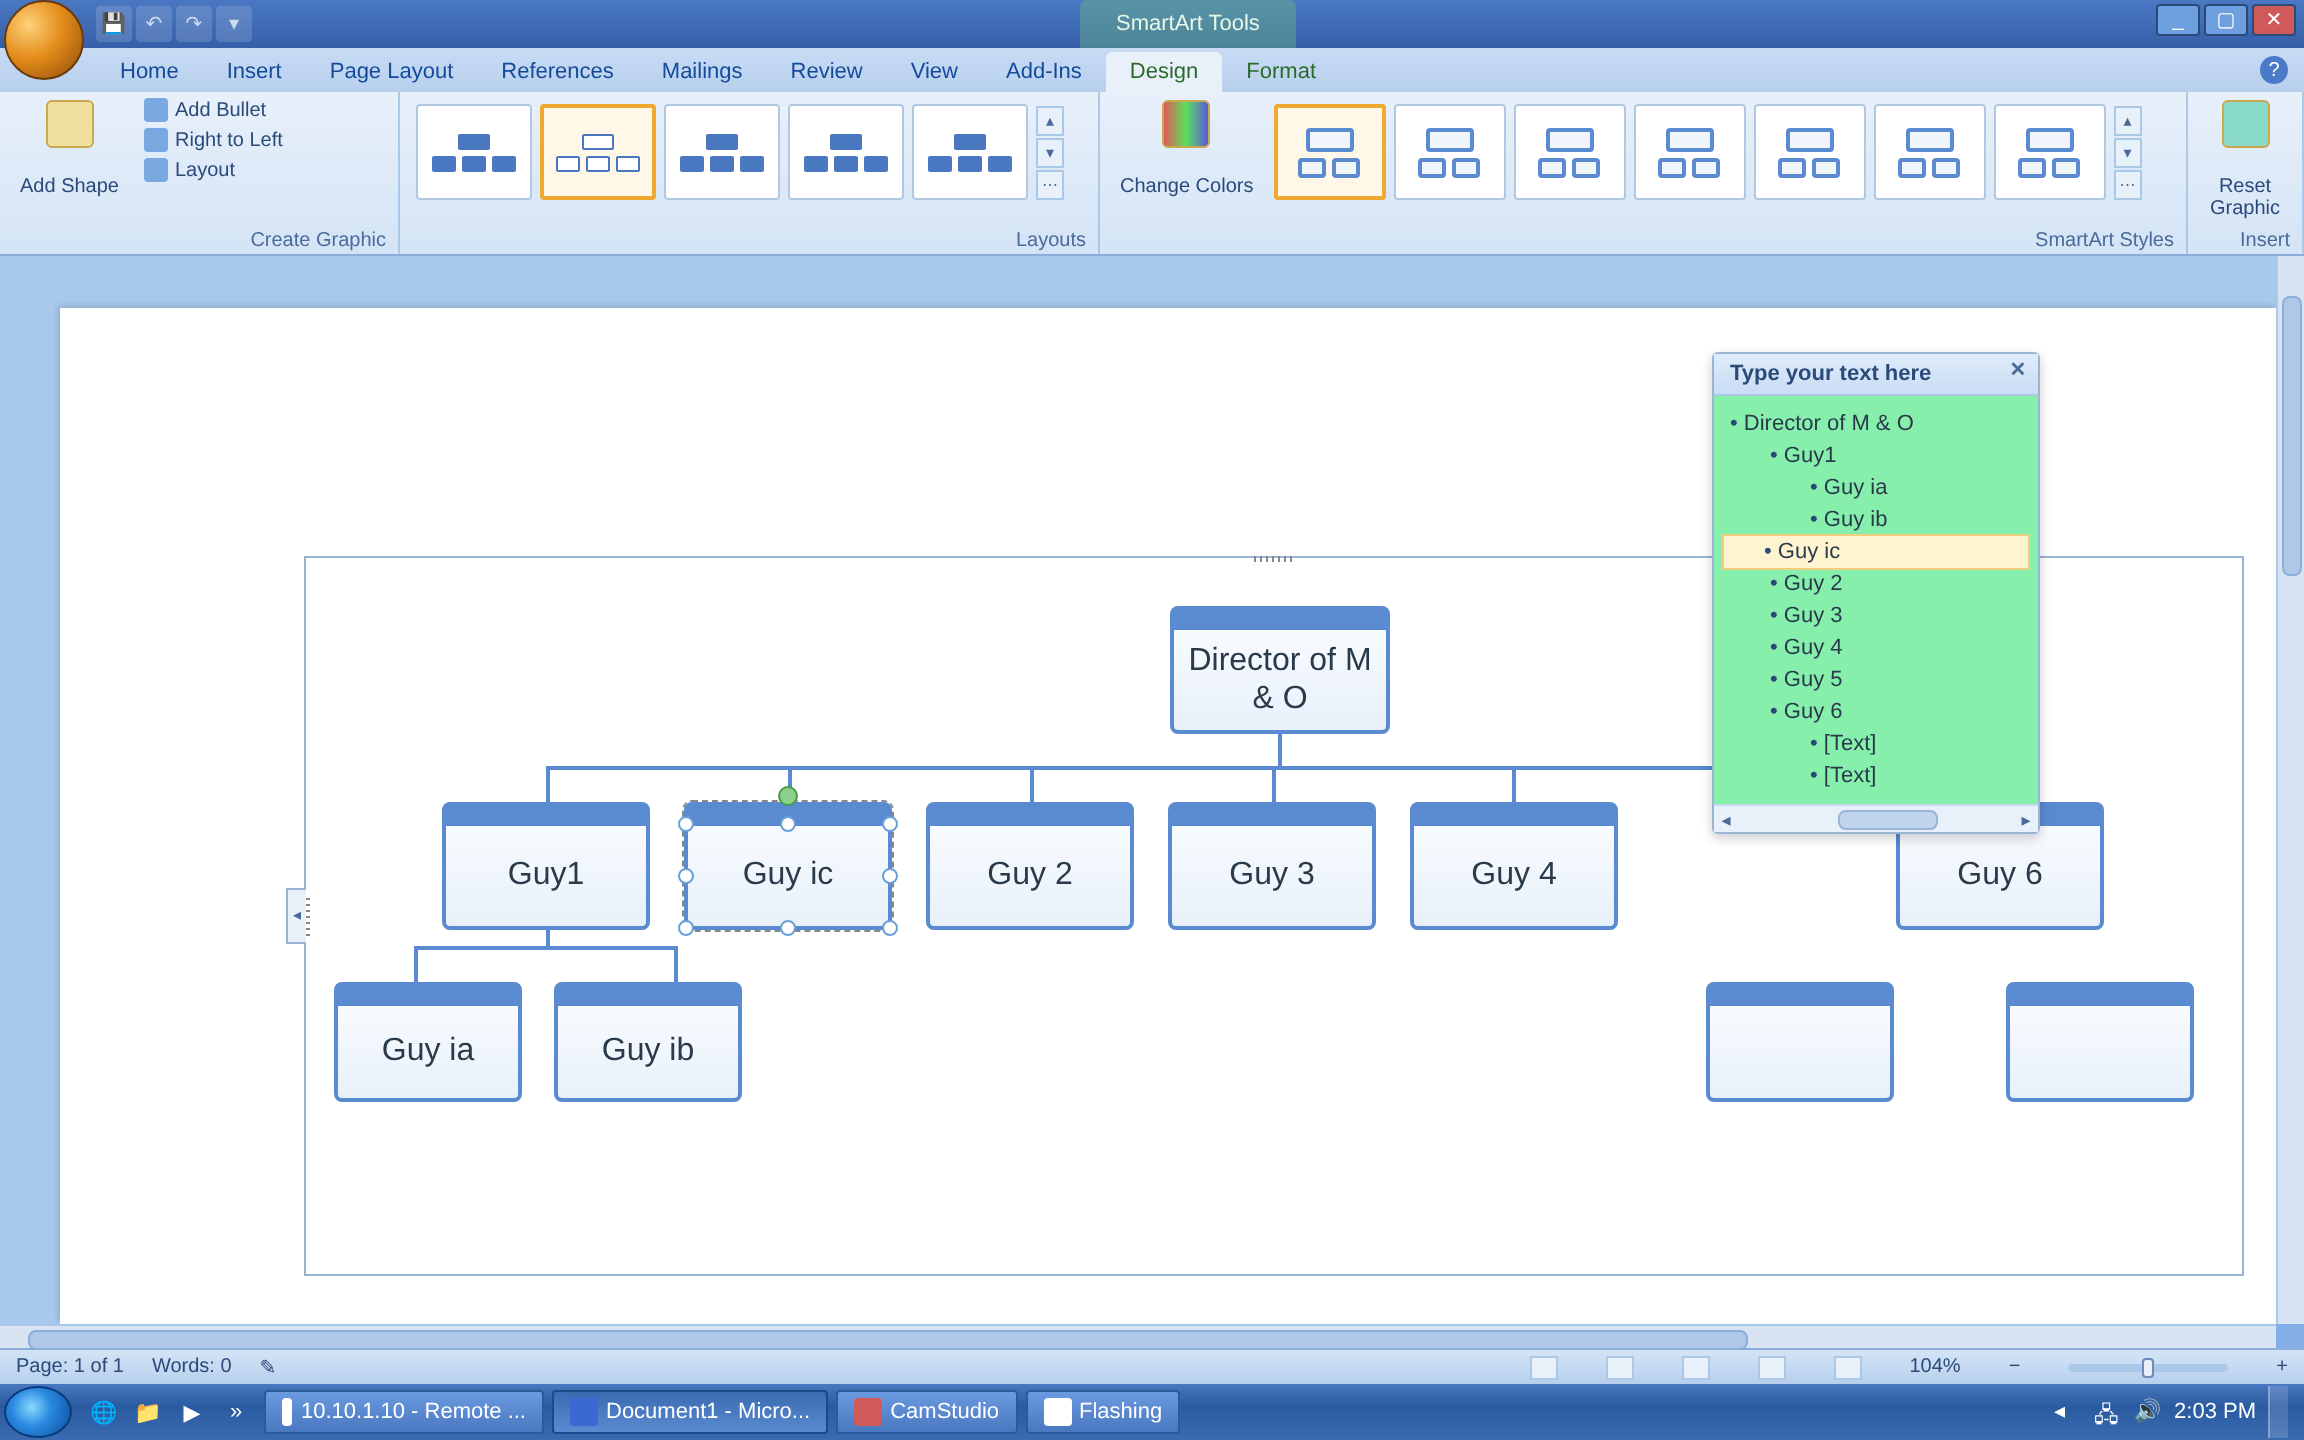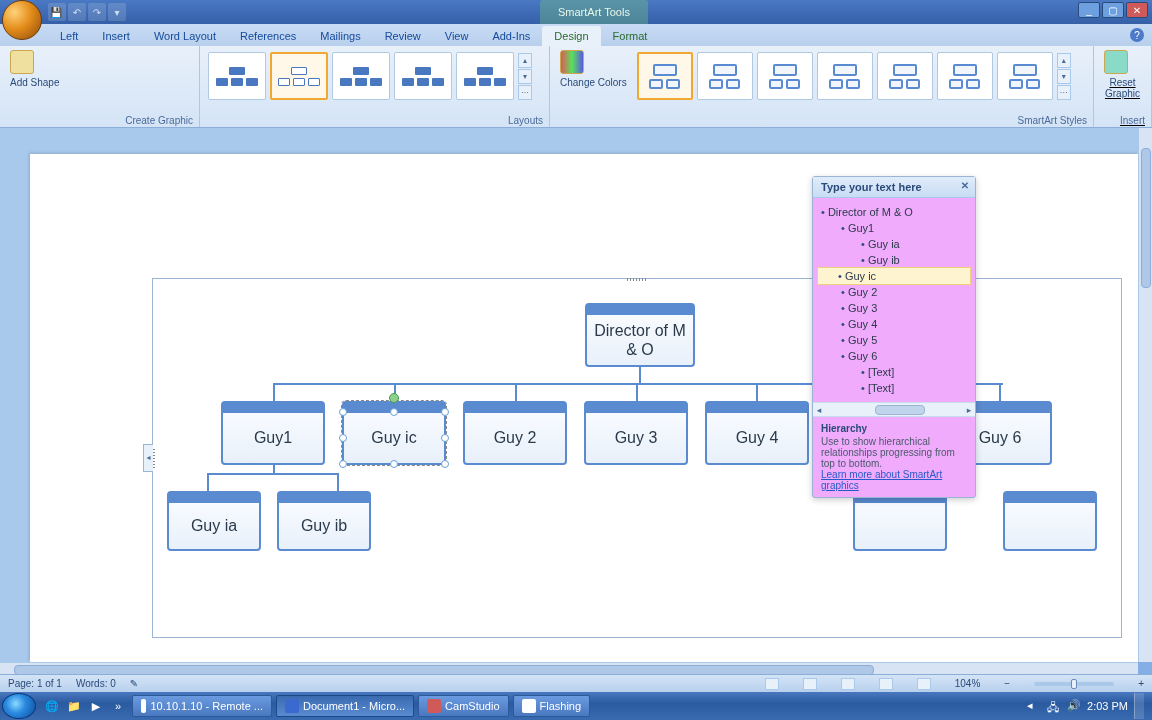--- a/index.html
+++ b/index.html
@@ -22,21 +22,21 @@
 .ribbon-tab.active { background: #e8f0fa; border-radius: 3px 3px 0 0; color: #8a4a1a; margin-top: 31px; }
 .ribbon-tab.contextual { color: #2a6a2a; }
 .help-icon { position: absolute; right: 8px; top: 28px; width: 14px; height: 14px; background: #4a7ac8; border-radius: 50%; color: #fff; font-size: 10px; display: flex; align-items: center; justify-content: center; }
 
 
 .ribbon { height: 82px; background: linear-gradient(#e8f0fa, #d4e4f6); border-bottom: 1px solid #8aaed8; display: flex; font-size: 10px; }
 .ribbon-group { border-right: 1px solid #aac8e8; padding: 2px 6px 0; display: flex; flex-direction: column; position: relative; }
 .group-label { text-align: right; color: #4a6a9a; font-size: 10px; padding: 1px 0; margin-top: auto; }
 .group-body { display: flex; gap: 4px; flex: 1; align-items: flex-start; }
 
-.big-btn { display: flex; flex-direction: column; align-items: flex-start; justify-content: flex-end; padding: 2px 4px; text-align: center; color: #2a4a7a; font-size: 10px; gap: 3px; }
+.big-btn { display: flex; flex-direction: column; align-items: center; justify-content: flex-end; padding: 2px 4px; text-align: center; color: #2a4a7a; font-size: 10px; gap: 14px; }
 .big-btn .ico { width: 24px; height: 24px; background: #f0e0a0; border: 1px solid #caa850; border-radius: 3px; }
 
 .small-btns { display: flex; flex-direction: column; gap: 1px; }
 .small-btn { display: flex; align-items: center; gap: 4px; padding: 1px 4px; font-size: 10px; color: #2a4a7a; border-radius: 2px; }
 .small-btn.active { background: #ffd77a; border: 1px solid #e0a830; }
 .small-btn .ico { width: 12px; height: 12px; background: #7aa8e0; border-radius: 2px; }
 .small-btn .ico.green { background: #5aaa5a; }
 
 
 .layout-gallery { display: flex; gap: 4px; align-items: center; padding: 4px 2px; }
@@ -75,21 +75,21 @@
 
 
 .node { position: absolute; background: linear-gradient(#f8fbff, #e8f0fa); border: 2px solid #5a8ad0; border-radius: 4px; display: flex; align-items: center; justify-content: center; text-align: center; font-size: 16px; color: #2a3a4a; }
 .node.top-node { border-top-width: 12px; border-top-color: #5a8ad0; padding-top: 0; }
 .node.selected { outline: 1px dashed #888; }
 .sel-handle { position: absolute; width: 8px; height: 8px; background: #fff; border: 1px solid #6aa0d8; border-radius: 50%; }
 .rot-handle { position: absolute; width: 10px; height: 10px; background: #8cd08c; border: 1px solid #4a9a4a; border-radius: 50%; left: 50%; top: -20px; transform: translateX(-50%); }
 .conn { position: absolute; background: #5a8ad0; }
 
 
-.textpane { position: absolute; left: 812px; top: 176px; width: 164px; background: #f0abfc; border: 1px solid #9ab4d4; border-radius: 3px; box-shadow: 0 2px 6px rgba(0,0,0,0.2); z-index: 30; }
+.textpane { position: absolute; left: 856px; top: 176px; width: 164px; background: #86efac; border: 1px solid #9ab4d4; border-radius: 3px; box-shadow: 0 2px 6px rgba(0,0,0,0.2); z-index: 30; }
 .tp-header { background: linear-gradient(#e0ecfa, #c8dcf4); padding: 4px 8px; font-size: 11px; font-weight: bold; color: #2a4a7a; border-bottom: 1px solid #aac8e8; position: relative; }
 .tp-close { position: absolute; right: 4px; top: 4px; width: 12px; height: 12px; font-size: 10px; color: #4a6a9a; text-align: center; line-height: 10px; }
 .tp-body { padding: 6px 8px; font-size: 11px; color: #2a3a4a; max-height: 260px; overflow: hidden; }
 .tp-item { padding: 2px 0 2px 0; }
 .tp-item.lvl1 { padding-left: 0; }
 .tp-item.lvl2 { padding-left: 20px; }
 .tp-item.lvl3 { padding-left: 40px; }
 .tp-item.sel { background: #fff4d0; border: 1px solid #f0d080; margin: -1px -4px; padding-left: 20px; padding-right: 4px; }
 .tp-item::before { content: "• "; color: #2a4a7a; }
 .tp-scroll { height: 14px; background: #e8f0fa; border-top: 1px solid #c8dcf0; display: flex; align-items: center; position: relative; }
@@ -132,41 +132,55 @@
   </div>
   <div class="contextual-tab">SmartArt Tools</div>
   <div class="win-controls">
     <div class="win-btn">_</div>
     <div class="win-btn">▢</div>
     <div class="win-btn close">✕</div>
   </div>
 </div>
 
 <div class="ribbon-tabs">
-  <div class="ribbon-tab">Left</div>
+  <div class="ribbon-tab">Home</div>
   <div class="ribbon-tab">Insert</div>
-  <div class="ribbon-tab">Word Layout</div>
+  <div class="ribbon-tab">Page Layout</div>
   <div class="ribbon-tab">References</div>
   <div class="ribbon-tab">Mailings</div>
   <div class="ribbon-tab">Review</div>
   <div class="ribbon-tab">View</div>
   <div class="ribbon-tab">Add-Ins</div>
   <div class="ribbon-tab active contextual">Design</div>
   <div class="ribbon-tab contextual">Format</div>
 </div>
 <div class="help-icon">?</div>
 
 <div class="ribbon">
 
   <div class="ribbon-group" style="width:200px;">
     <div class="group-body">
       <div class="big-btn">
         <div class="ico"></div>
         <span>Add Shape</span>
       </div>
+      <div class="small-btns">
+        <div class="small-btn">
+            <span class="ico"></span>
+            <span>Add Bullet</span>
+          </div>
+        <div class="small-btn">
+            <span class="ico"></span>
+            <span>Right to Left</span>
+          </div>
+        <div class="small-btn">
+            <span class="ico"></span>
+            <span>Layout</span>
+          </div>
+      </div>
     </div>
     <div class="group-label">Create Graphic</div>
   </div>
 
   <div class="ribbon-group" style="width:350px;">
     <div class="group-body">
       <div class="layout-gallery">
         <div class="layout-thumb">
             <div class="lt-top"></div>
             <div class="lt-row">
@@ -276,21 +290,21 @@
         <div class="gallery-arrows">
           <div class="ga-btn">▴</div>
           <div class="ga-btn">▾</div>
           <div class="ga-btn">⋯</div>
         </div>
       </div>
     </div>
     <div class="group-label">SmartArt Styles</div>
   </div>
 
-  <div class="ribbon-group" style="width:58px;text-decoration:underline;">
+  <div class="ribbon-group" style="width:58px;">
     <div class="group-body">
       <div class="big-btn">
         <div class="ico" style="background:#8adac8;"></div>
         <span>Reset Graphic</span>
       </div>
     </div>
     <div class="group-label">Insert</div>
   </div>
 </div>
 
@@ -375,25 +389,20 @@
     <div class="tp-item lvl2"><span>Guy 4</span></div>
     <div class="tp-item lvl2"><span>Guy 5</span></div>
     <div class="tp-item lvl2"><span>Guy 6</span></div>
     <div class="tp-item lvl3"><span>[Text]</span></div>
     <div class="tp-item lvl3"><span>[Text]</span></div>
   </div>
   <div class="tp-scroll">
     <div class="tp-scroll-arrow">◂</div>
     <div class="tp-scroll-thumb"></div>
     <div class="tp-scroll-arrow" style="margin-left:auto;">▸</div>
-  </div>
-  <div class="tp-info">
-    <div class="title">Hierarchy</div>
-    <div>Use to show hierarchical relationships progressing from top to bottom.</div>
-    <a href="#">Learn more about SmartArt graphics</a>
   </div>
 </div>
 
 <div class="vscroll">
     <div class="vscroll-thumb"></div>
   </div>
 <div class="hscroll">
     <div class="hscroll-track">
       <div class="hscroll-thumb"></div>
     </div>

